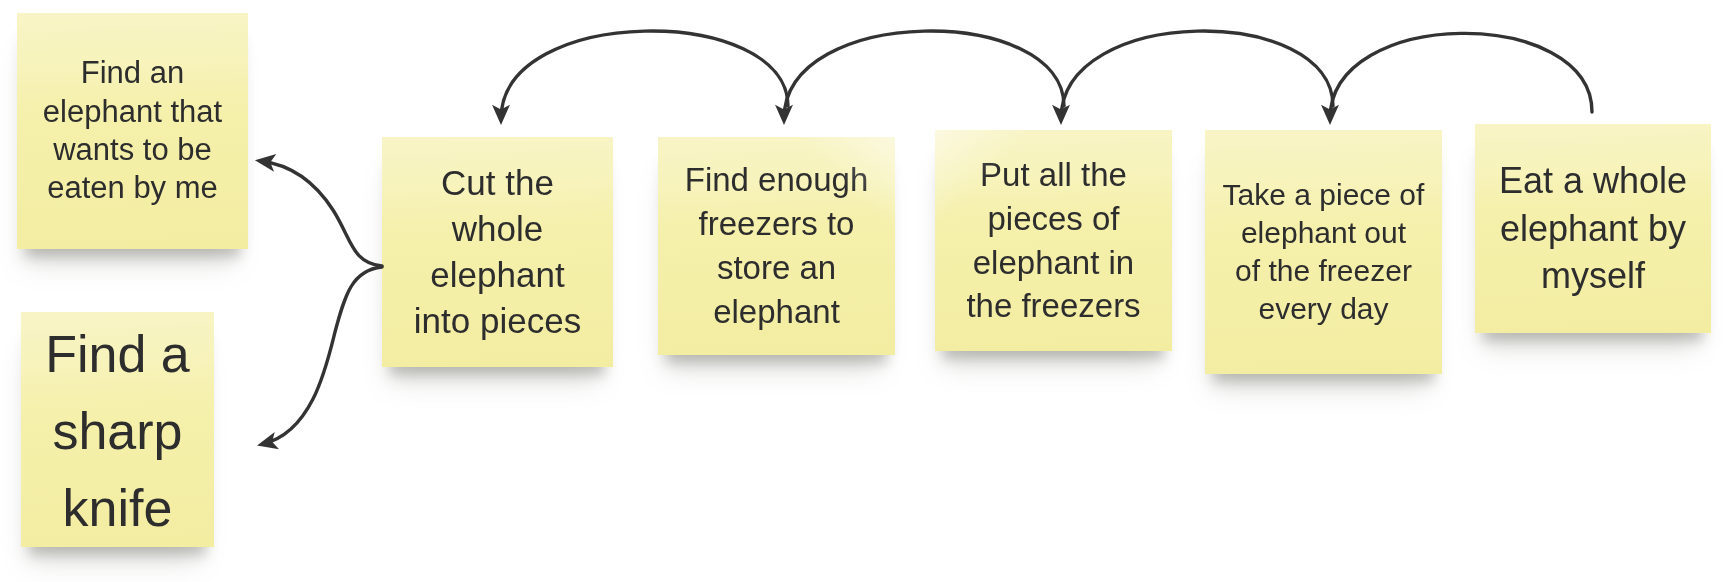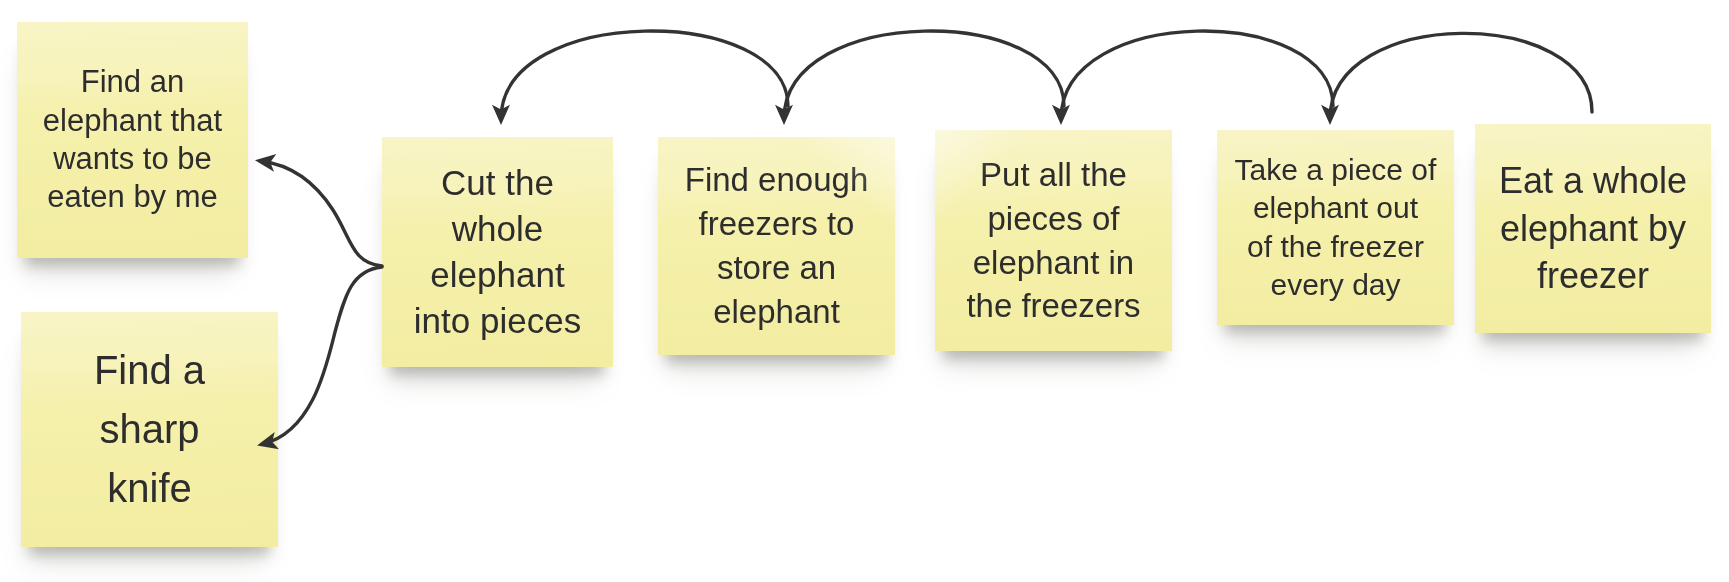--- a/index.html
+++ b/index.html
@@ -34,26 +34,26 @@
     pointer-events: none;
   }
   .fold-tr::after {
     right: 0;
     background: linear-gradient(225deg, rgba(255,255,255,0.45) 0%, rgba(255,255,255,0.0) 55%);
   }
   .fold-tl::after {
     left: 0;
     background: linear-gradient(135deg, rgba(255,255,255,0.45) 0%, rgba(255,255,255,0.0) 55%);
   }
-  .note-a { left: 17px;   top: 22px;  width: 231px; height: 236px; font-size: 31px; line-height: 1.24; }
-  .note-b { left: 21px;   top: 312px; width: 257px; height: 235px; font-size: 40px; line-height: 1.48; }
+  .note-a { left: 17px;   top: 13px;  width: 231px; height: 236px; font-size: 31px; line-height: 1.24; }
+  .note-b { left: 21px;   top: 312px; width: 193px; height: 235px; font-size: 52px; line-height: 1.48; align-items: flex-end; }
   .note-1 { left: 382px;  top: 137px; width: 231px; height: 230px; font-size: 35px; line-height: 1.32; justify-content: center; }
   .note-2 { left: 658px;  top: 137px; width: 237px; height: 218px; font-size: 33px; line-height: 1.33; }
   .note-3 { left: 935px;  top: 130px; width: 237px; height: 221px; font-size: 33px; line-height: 1.33; }
-  .note-4 { left: 1205px; top: 130px; width: 237px; height: 195px; font-size: 30px; line-height: 1.27; margin-left: 12px; }
+  .note-4 { left: 1205px; top: 130px; width: 237px; height: 244px; font-size: 30px; line-height: 1.27; }
   .note-5 { left: 1475px; top: 124px; width: 236px; height: 209px; font-size: 36px; line-height: 1.32; }
   #arrows {
     position: absolute;
     left: 0; top: 0;
     pointer-events: none;
   }
   #arrows path { pointer-events: stroke; }
 </style>
 </head>
 <body>
@@ -97,21 +97,21 @@
   <div class="note note-4">
     <span class="note-text">Take a piece of
 elephant out
 of the freezer
 every day</span>
   </div>
 
   <div class="note note-5">
     <span class="note-text">Eat a whole
 elephant by
-freezer</span>
+myself</span>
   </div>
 
   <svg id="arrows" width="1729" height="582" viewBox="0 0 1729 582" fill="none" stroke="#333333" stroke-width="3.4" stroke-linecap="round">
     <defs>
       <marker id="ah" viewBox="0 0 10 10" refX="7" refY="5" markerWidth="6.4" markerHeight="6" orient="auto-start-reverse" markerUnits="strokeWidth">
         <path d="M 0 0.6 L 10 5 L 0 9.4 L 2.4 5 Z" fill="#333333" stroke="none"></path>
       </marker>
     </defs>
 
     <path d="M 1592 112 C 1592 6, 1330 6, 1330 119" marker-end="url(#ah)"></path>

